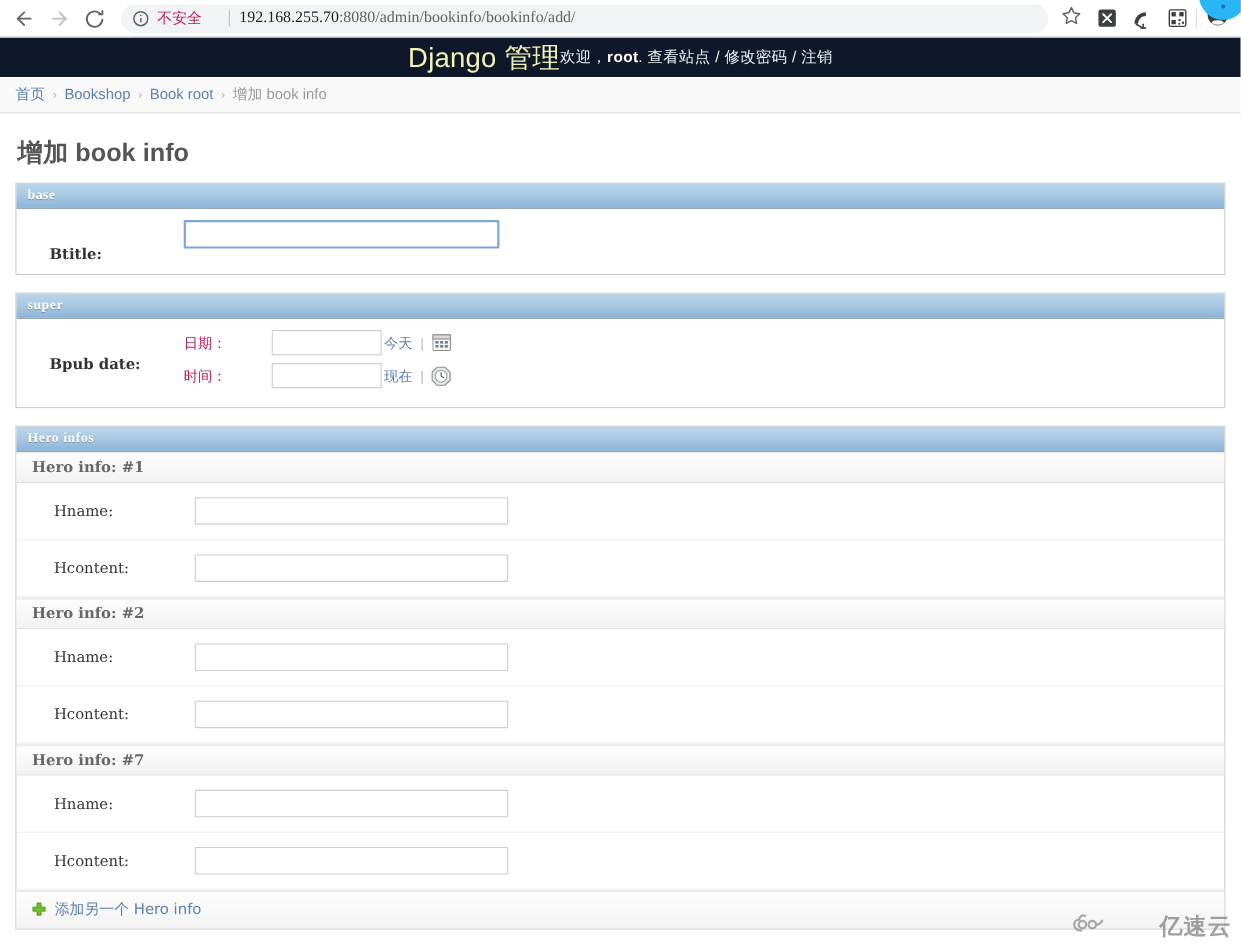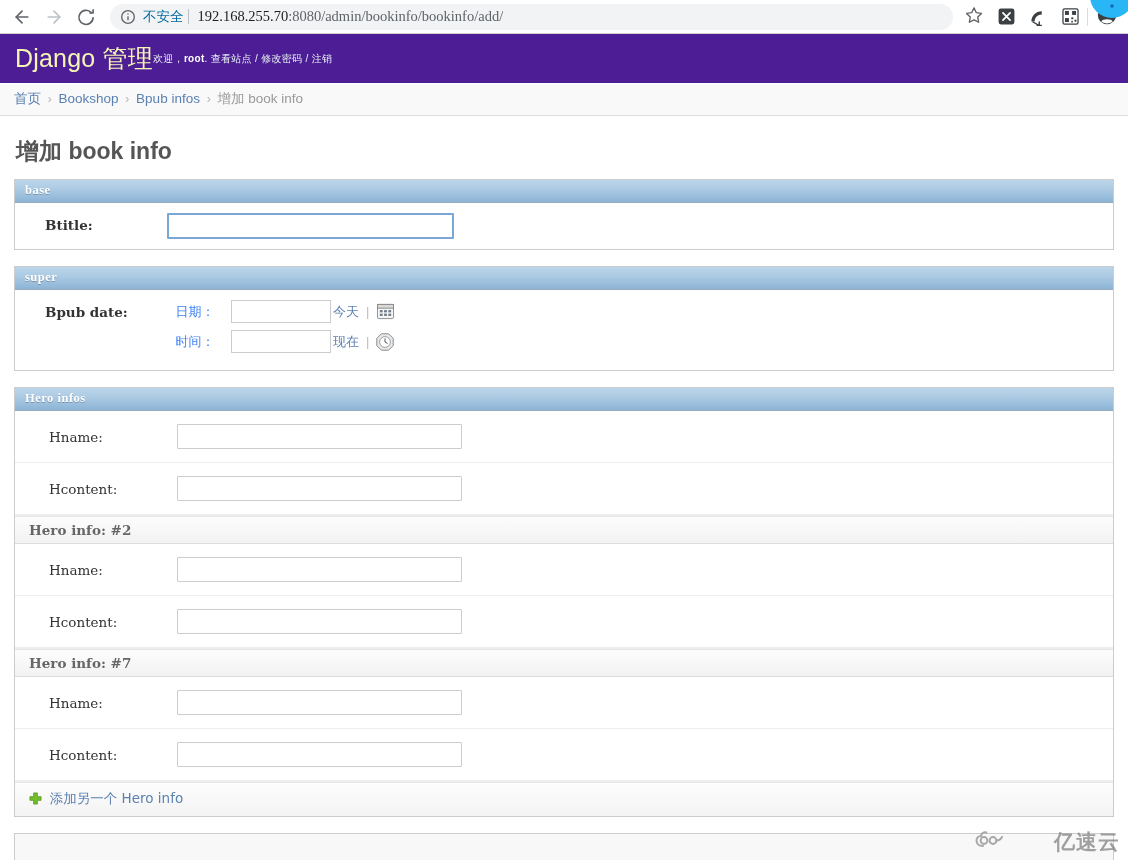--- a/index.html
+++ b/index.html
@@ -42,23 +42,23 @@
     min-width: 0;
   }
   .omnibox .info-icon {
     width: 16px; height: 16px;
     flex: 0 0 auto;
     margin-right: 7px;
     color: #5f6368;
   }
   .security-label {
     font-size: 13.5px;
-    color: #0369a1;
+    color: #be185d;
     white-space: nowrap;
-    margin-right: 4px;
+    margin-right: 24px;
   }
   .omni-divider {
     width: 1px; height: 15px;
     background: #bdc1c6;
     margin-right: 9px;
     flex: 0 0 auto;
   }
   .url-text {
     font-size: 14.5px;
     color: #5f6368;
@@ -96,36 +96,36 @@
 
   
   #django-root {
     width: 1128px;
     height: 826px;
     background: #fff;
     position: relative;
     overflow: hidden;
   }
   #header {
-    background: #4c1d95;
+    background: #0f172a;
     color: #ffc;
-    height: 49px;
+    height: 36px;
     padding: 0 15px;
     display: flex;
     align-items: center;
-    justify-content: flex-start;
+    justify-content: center;
   }
   #site-name {
     font-size: 25px;
     font-weight: 400;
     color: #f5f5b5;
     letter-spacing: 0.2px;
   }
   #user-tools {
-    font-size: 10px;
+    font-size: 14px;
     color: #e8f0f4;
     letter-spacing: .3px;
   }
   #user-tools a { color: #e8f0f4; text-decoration: none; }
   #user-tools .uname { font-weight: bold; color: #fff; }
 
   .breadcrumbs {
     background: #f9f9f9;
     border-top: 1px solid #ffffff;
     border-bottom: 1px solid #ddd;
@@ -172,20 +172,21 @@
   }
   .form-row:last-child { border-bottom: none; }
   .form-row > label {
     width: 140px;
     flex: 0 0 140px;
     padding: 4px 10px 0 18px;
     font-weight: bold;
     font-size: 13.5px;
     color: #333;
     font-family: "DejaVu Serif", "Liberation Serif", serif;
+    margin-top: 19px;
   }
   input.vText {
     height: 25px;
     width: 285px;
     border: 1px solid #ccc;
     background: #fff;
     padding: 2px 5px;
     font-size: 13px;
     font-family: "Liberation Sans", sans-serif;
     border-radius: 1px;
@@ -199,25 +200,25 @@
   
   .datetime-rows .dt-row {
     display: flex;
     align-items: center;
     font-size: 13px;
     color: #333;
     margin-bottom: 7px;
   }
   .dt-label {
     font-family: "DejaVu Sans", sans-serif;
-    color: #3b82f6;
+    color: #be185d;
     font-size: 13px;
     width: 56px;
-    text-align: center;
-    margin-right: 8px;
+    text-align: left;
+    margin-right: 24px;
   }
   .dt-row input {
     width: 100px;
     height: 23px;
     border: 1px solid #ccc;
     padding: 1px 4px;
     font-size: 13px;
   }
   .dt-shortcut {
     color: #5b80b2;
@@ -427,21 +428,21 @@
       <span>/</span>
       <a href="#">注销</a>
     </div>
   </div>
 
   <div class="breadcrumbs">
     <a href="#">首页</a>
     <span class="sep">›</span>
     <a href="#">Bookshop</a>
     <span class="sep">›</span>
-    <a href="#">Bpub infos</a>
+    <a href="#">Book root</a>
     <span class="sep">›</span>
     <span>增加 book info</span>
   </div>
 
   <div id="content">
 
     <h1 id="page-title">增加 book info</h1>
 
     <div class="module">
       <h2>base</h2>
@@ -494,20 +495,21 @@
           </div>
 
         </div>
       </div>
     </div>
 
     <div class="module inline-group">
       <h2>Hero infos</h2>
 
       <div class="inline-related">
+        <div class="inline-heading">Hero info: #1</div>
         <div class="inline-row">
           <label>Hname:</label>
           <input class="vText" type="text" value="" style="">
         </div>
         <div class="inline-row">
           <label>Hcontent:</label>
           <input class="vText" type="text" value="" style="">
         </div>
       </div>
 

